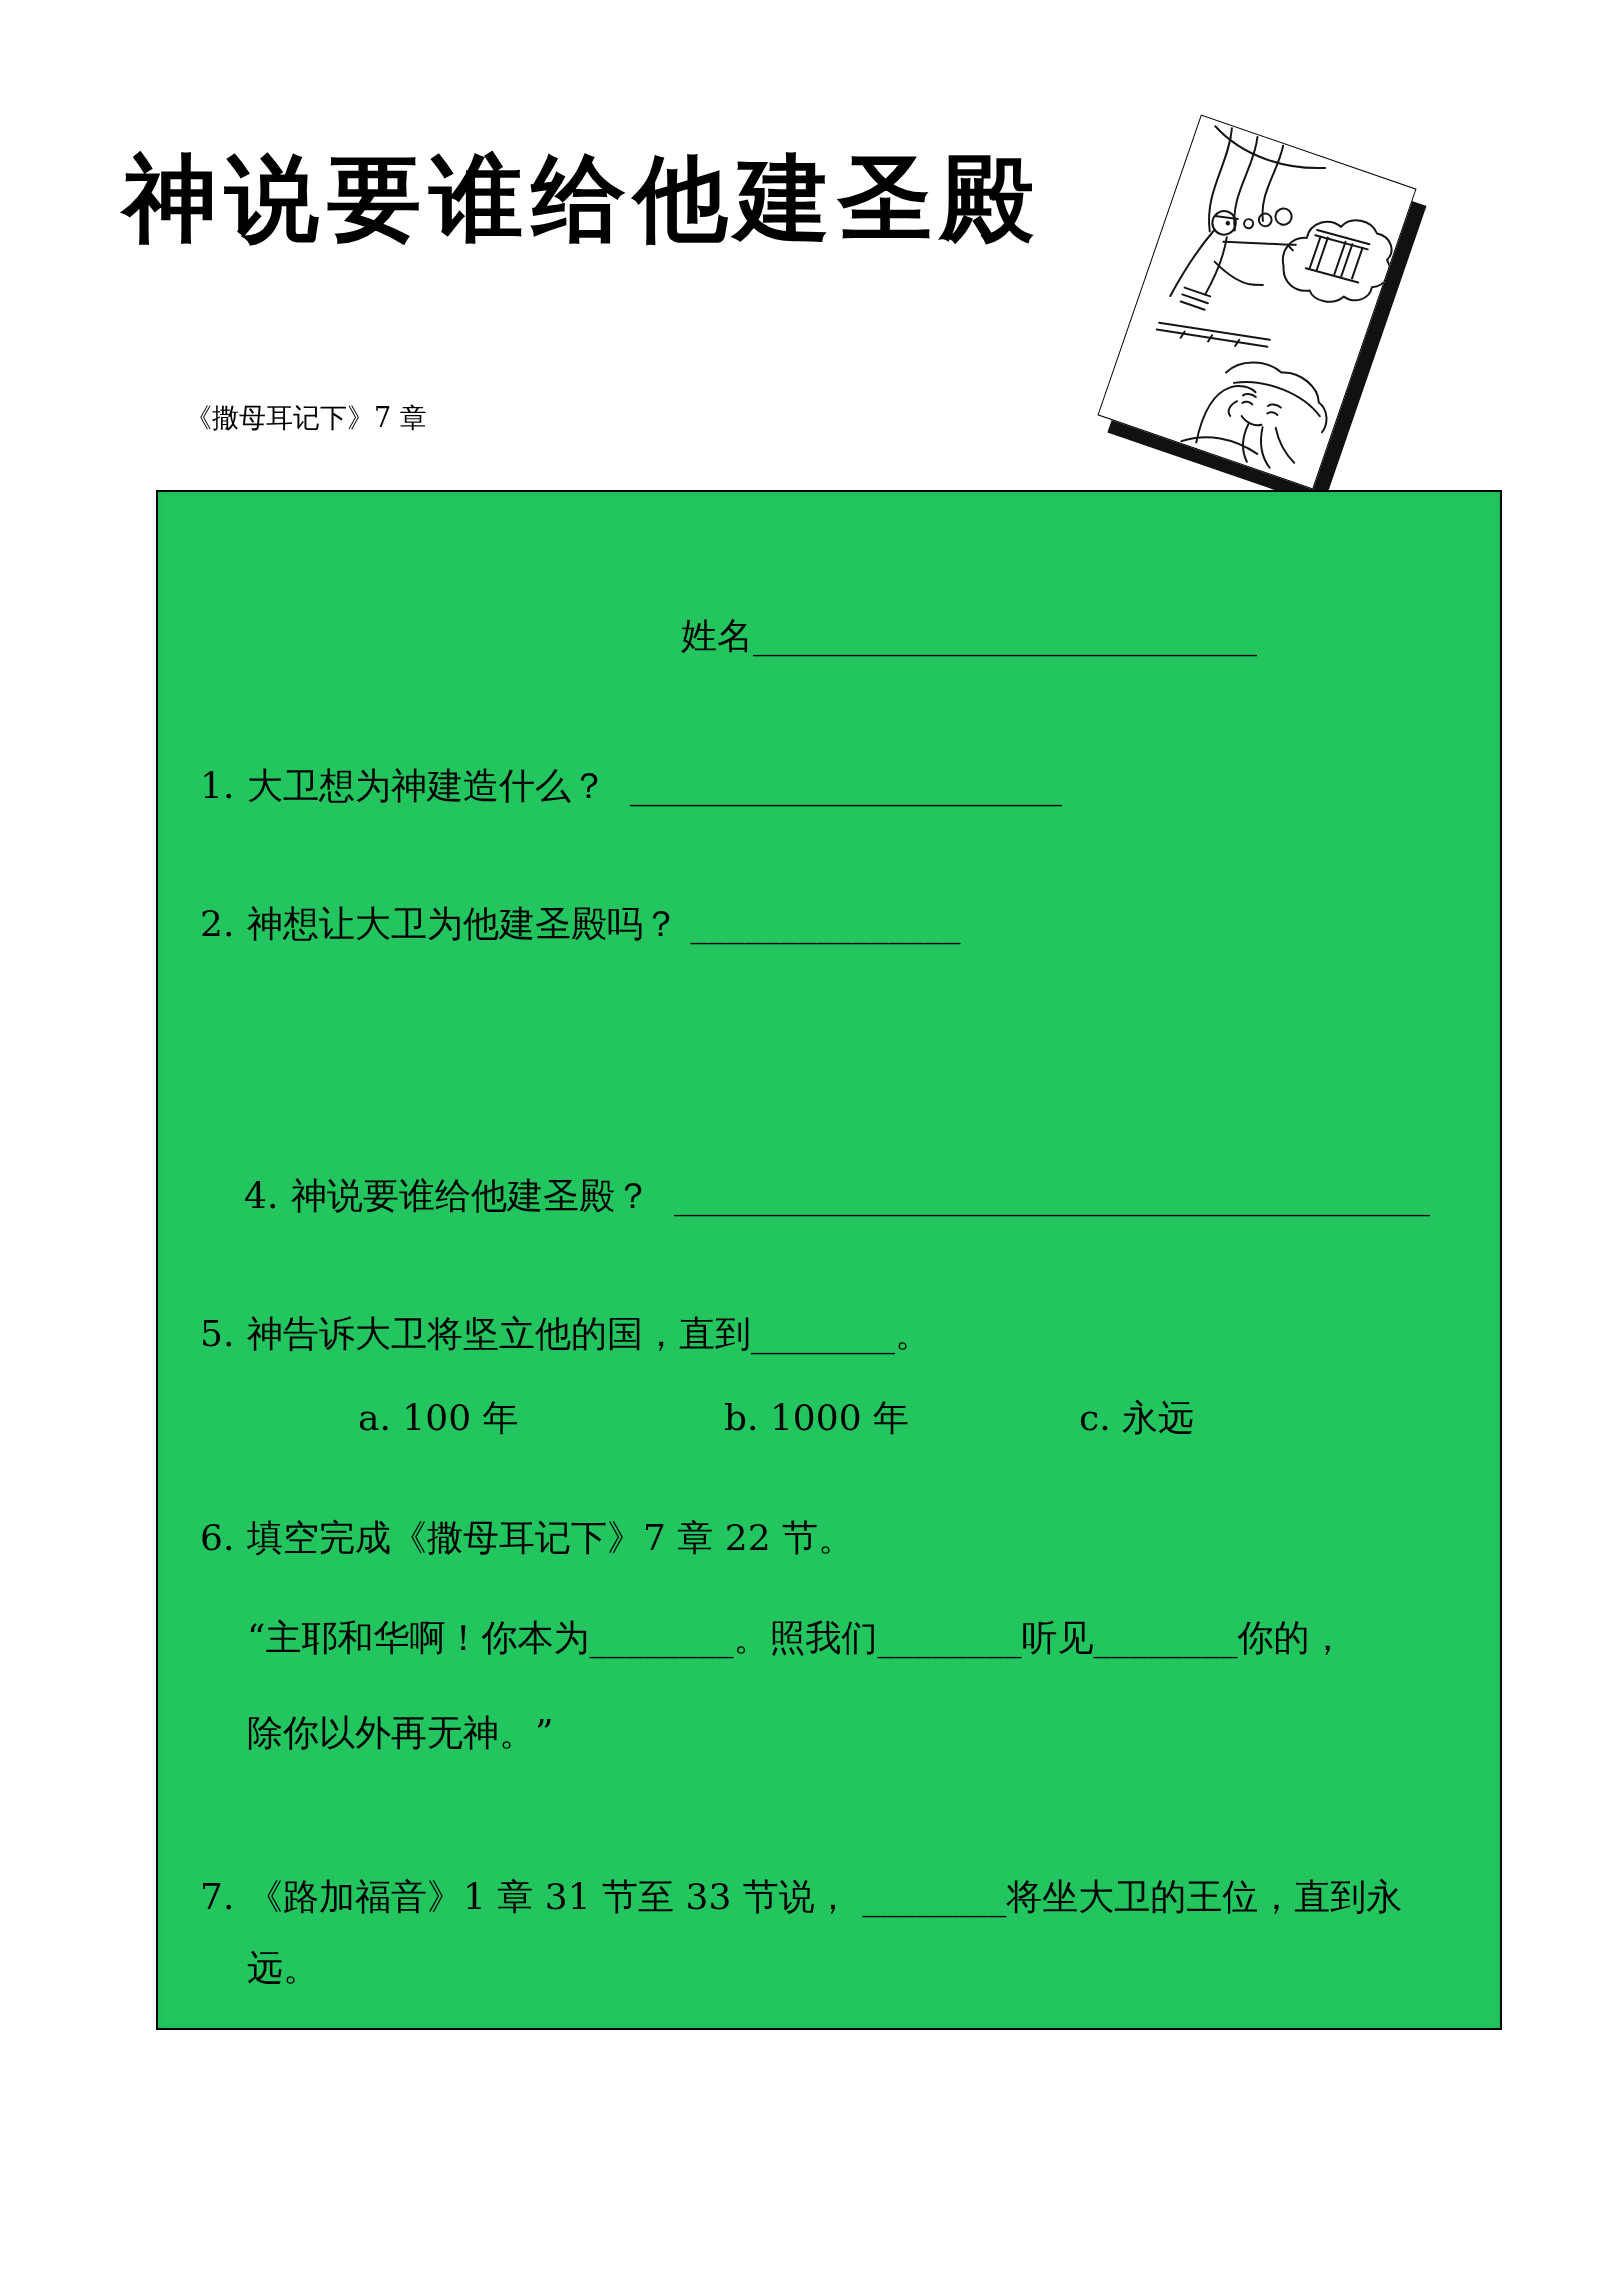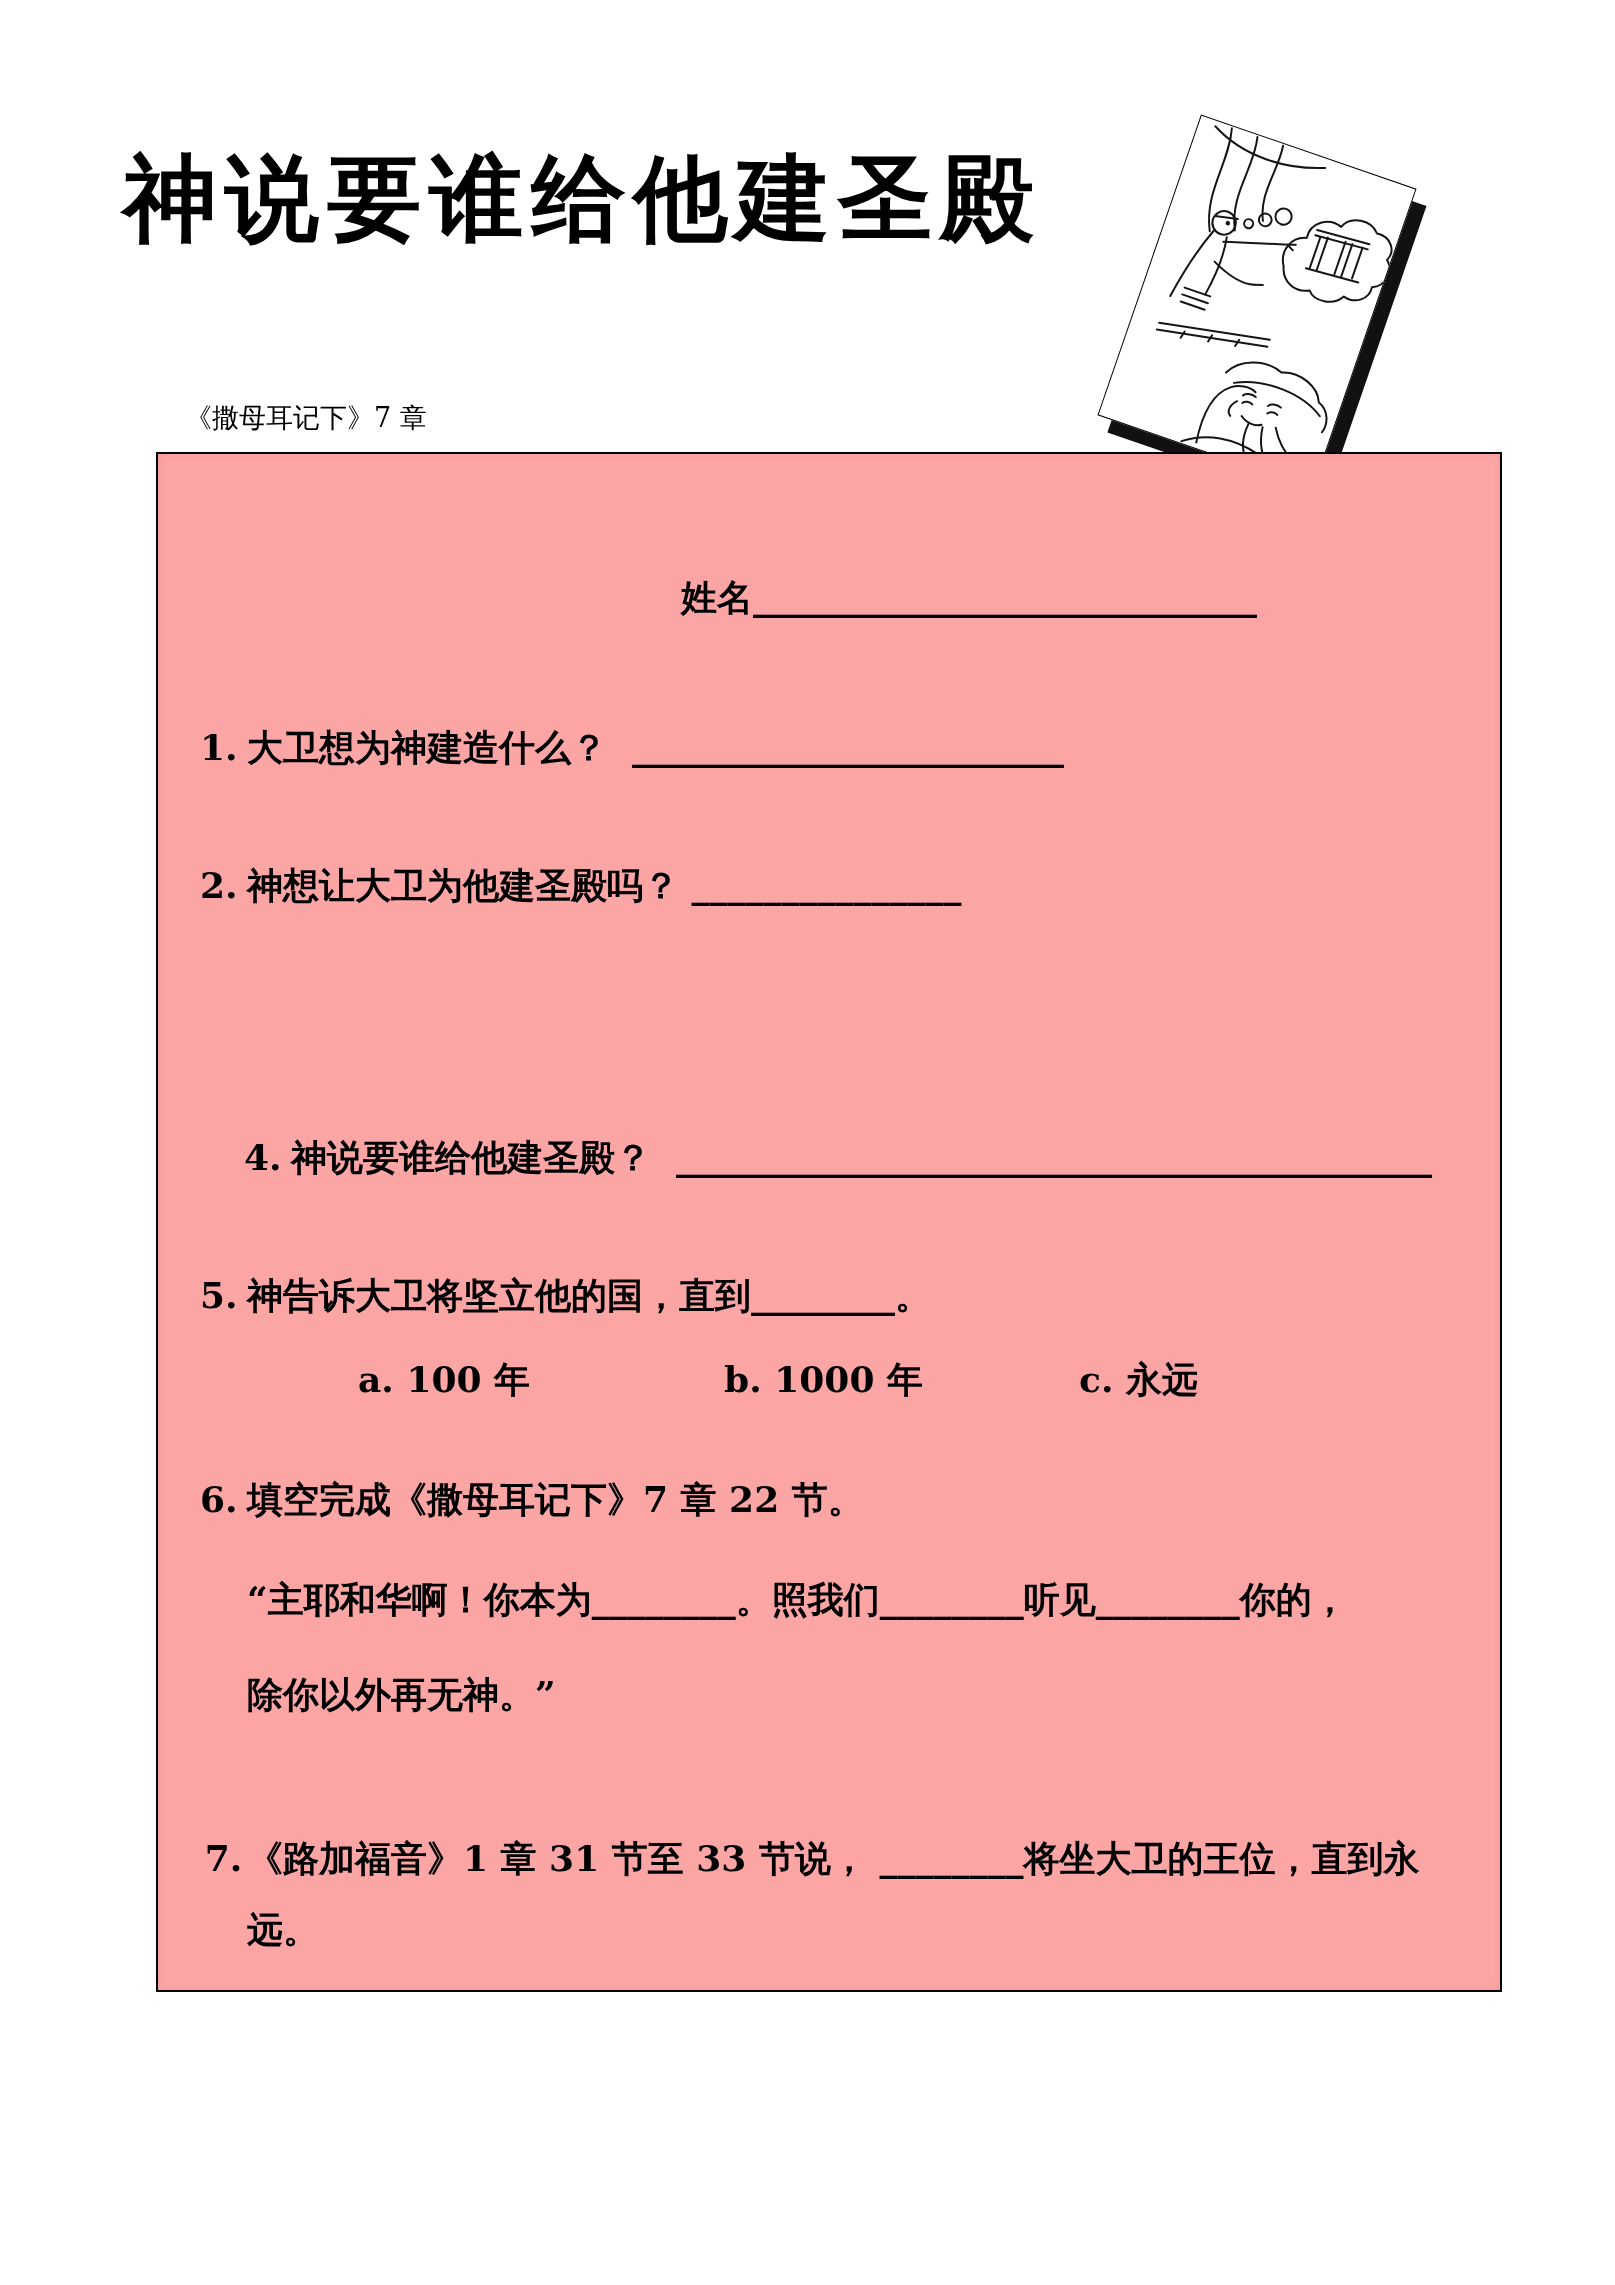--- a/index.html
+++ b/index.html
@@ -36,26 +36,25 @@
   }
   .illu-card {
     position:absolute; inset:0;
     background:#fff; border:1.8px solid #000;
     overflow:hidden;
   }
   .illu-card svg { display:block; width:100%; height:100%; }
 
   
   .box {
-    position:absolute; left:156px; top:452px;
+    position:absolute; left:156px; top:490px;
     width:1346px; height:1540px;
     border:2.7px solid #000; box-sizing:border-box;
-    background:#fca5a5;
+    background:#22c55e;
     box-shadow:inset 0 0 9px rgba(0,0,0,0.06);
-    font-weight:bold;
   }
   .row {
     position:absolute;
     font-size:36px; line-height:1.25;
     white-space:pre;
   }
   .num {
     display:inline-block; width:47px;
   }
   .name-row   { left:523px;  top:121px; }
@@ -63,21 +62,21 @@
   .q2  { left:42px;  top:409px; }
   .q3  { left:42px;  top:544px; }
   .q4  { left:42px;  top:681px;margin-left:44px; }
   .q5  { left:42px;  top:819px; }
   .opt-a { left:200px;  top:903px; }
   .opt-b { left:566px;  top:903px; }
   .opt-c { left:921px; top:903px; }
   .q6  { left:42px;  top:1023px; }
   .quote1 { left:89px; top:1123px; }
   .quote2 { left:89px; top:1218px; }
-  .q7  { left:42px;  top:1382px;text-align:center; }
+  .q7  { left:42px;  top:1382px; }
   .q7b { left:89px;  top:1453px; }
 </style>
 </head>
 <body>
 
 <div class="title">神说要谁给他建圣殿</div>
 <div class="subtitle">《撒母耳记下》7 章</div>
 
 <div class="illu-wrap">
   <div class="illu-shadow"></div>

